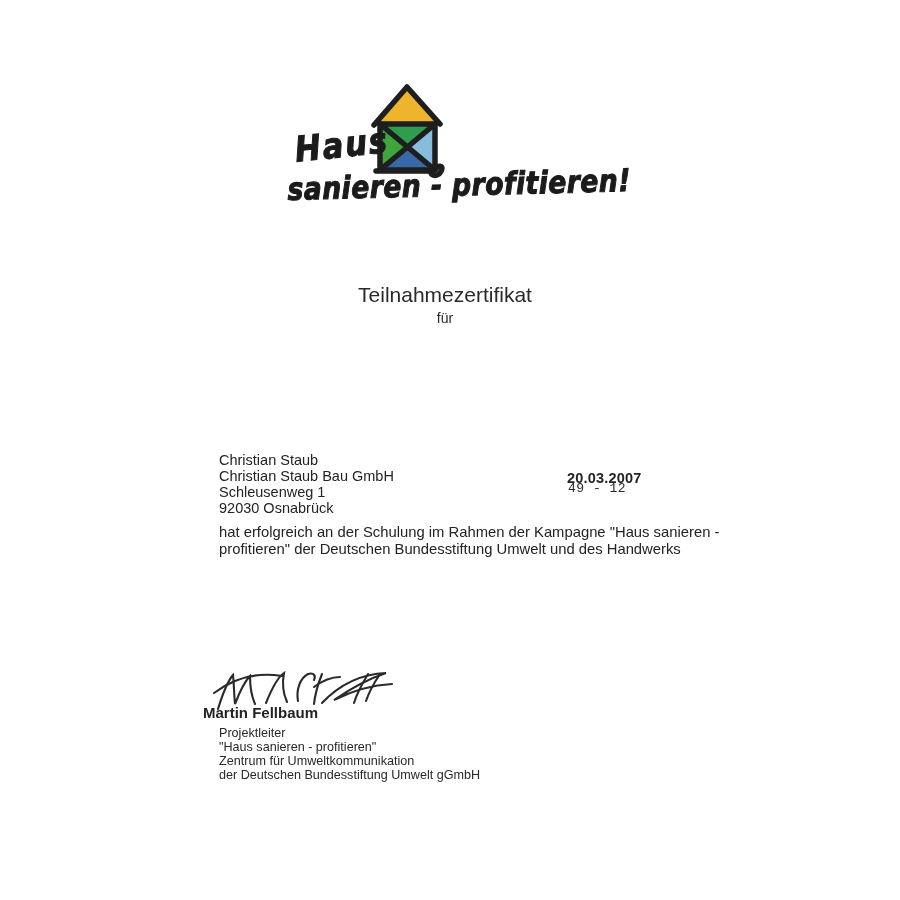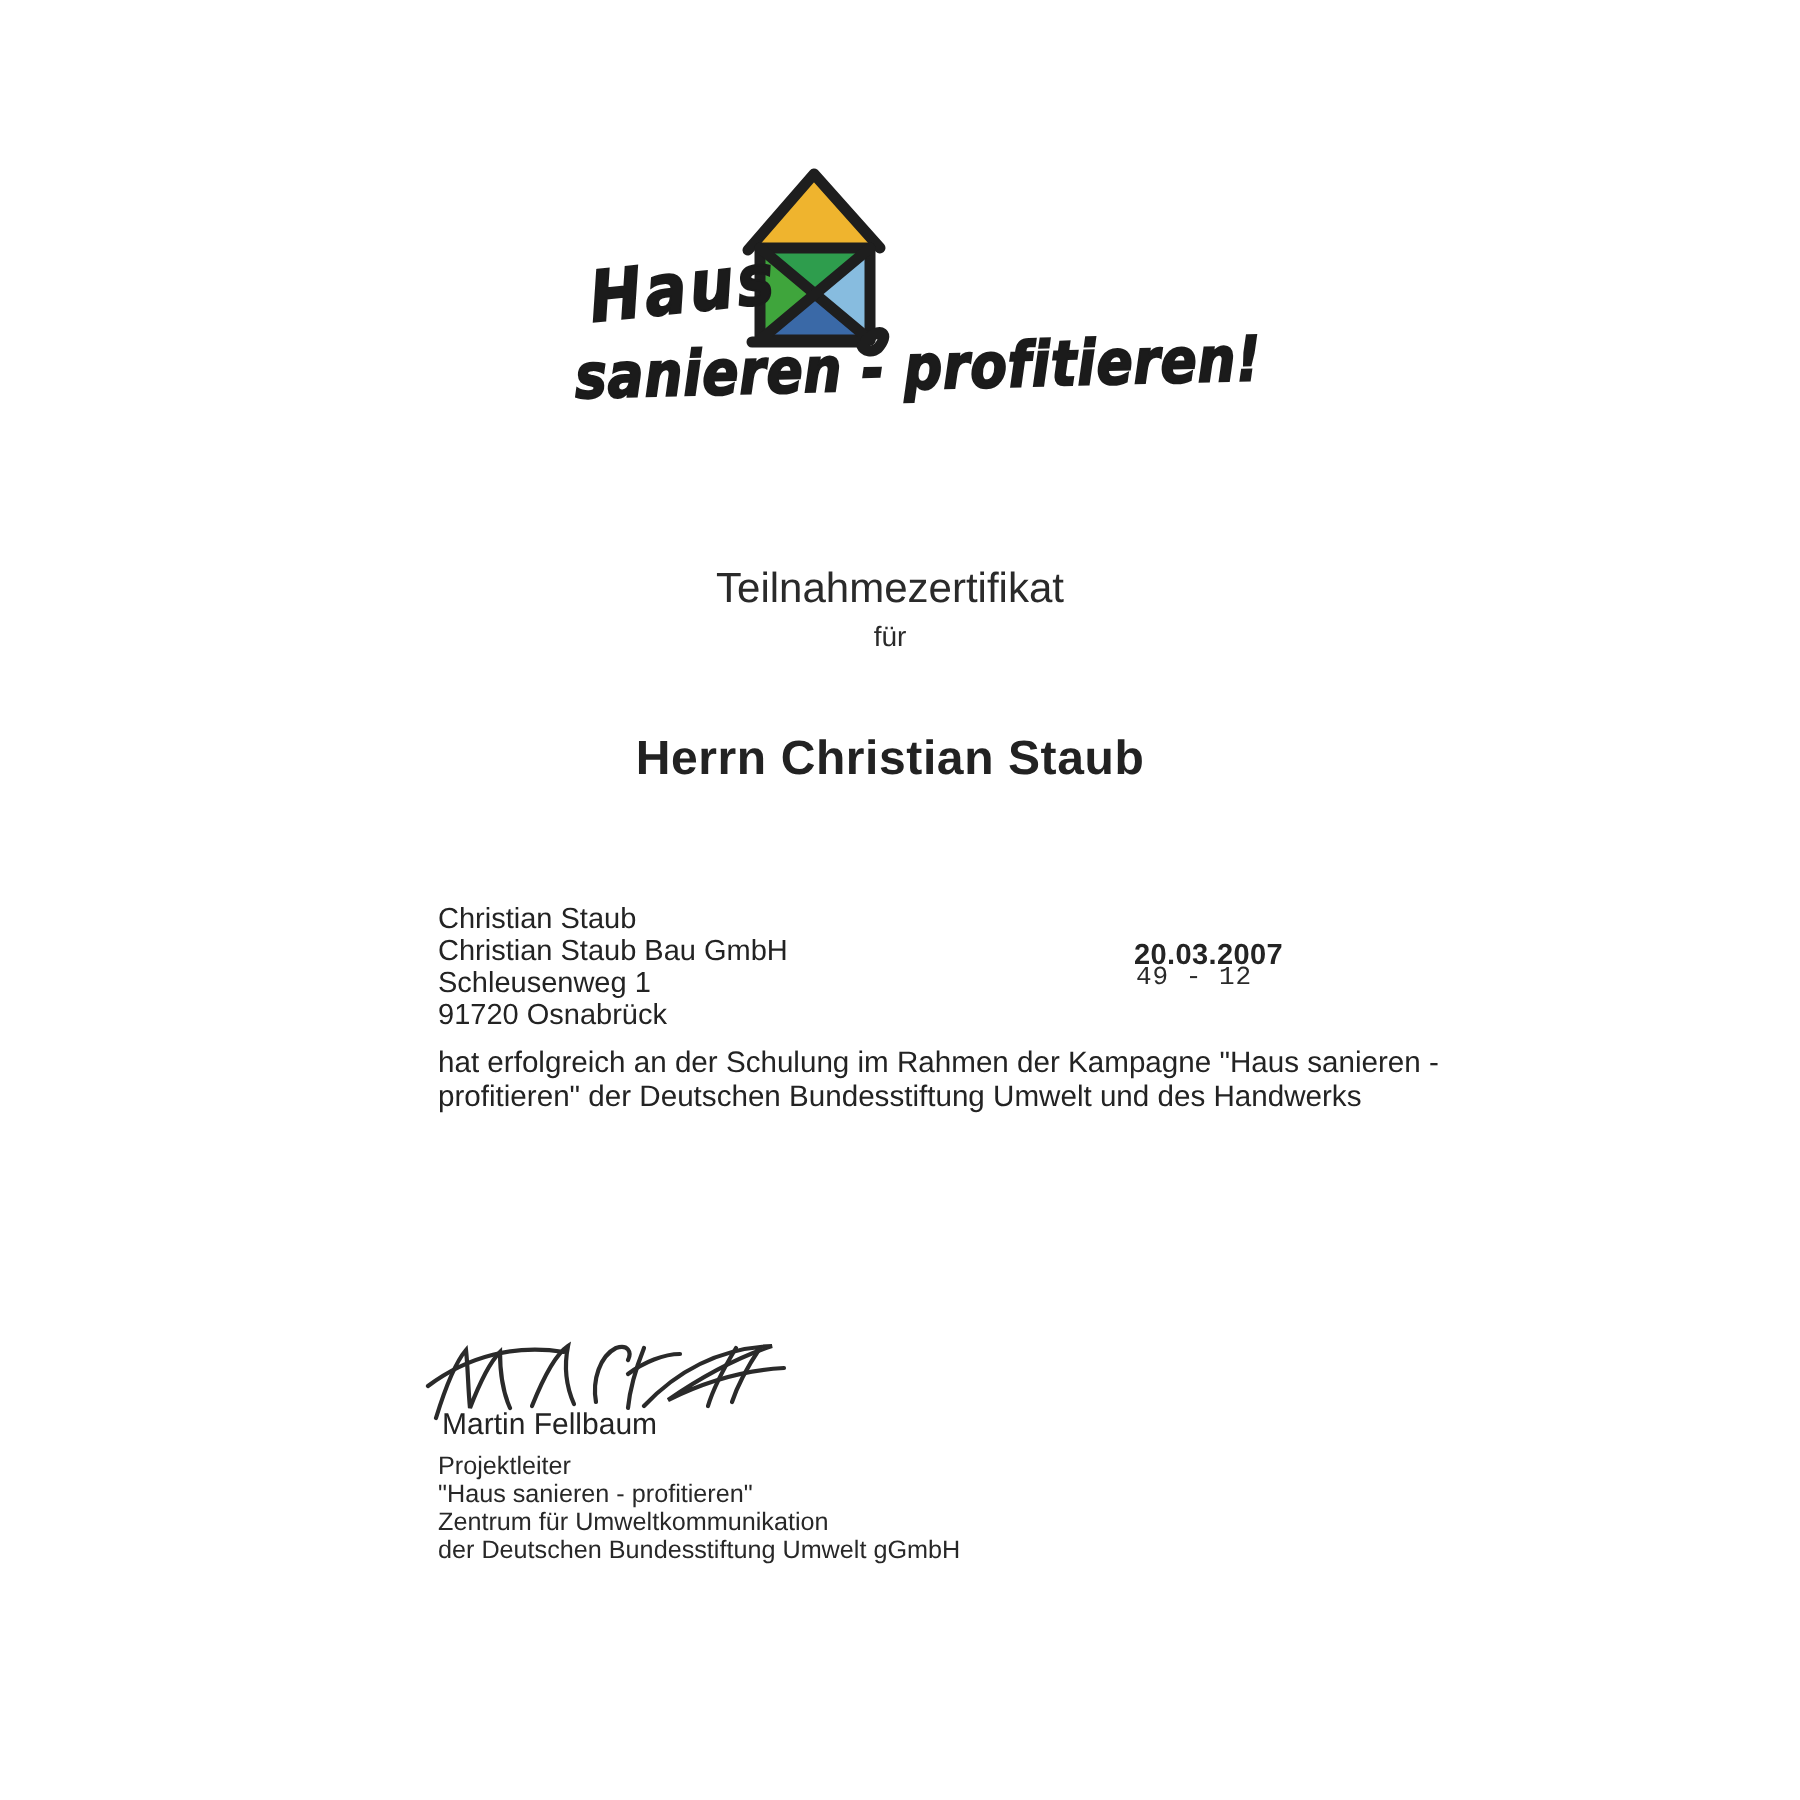--- a/index.html
+++ b/index.html
@@ -38,21 +38,21 @@
   .meta-date { position:absolute; left:567px; top:470px; font-size:14.5px;
                font-weight:bold; letter-spacing:0.2px; color:#242424; }
 
   
   .body-text { position:absolute; left:219px; top:524px; font-size:14.8px;
                line-height:17.2px; color:#232323; }
   .body-text div { white-space:nowrap; }
 
   
   .sig-svg { position:absolute; left:210px; top:662px; }
-  .sig-name { position:absolute; left:221px; top:704px; font-size:15px; color:#232323; }
+  .sig-name { position:absolute; left:203px; top:704px; font-size:15px; color:#232323;font-weight:bold; }
   .sig-role { position:absolute; left:219px; top:727px; font-size:12.6px;
               line-height:13.9px; color:#282828; }
 </style>
 </head>
 <body>
 
 <div class="page">
 
   <svg class="house-svg" width="102" height="100" viewBox="0 0 102 100">
 
@@ -70,27 +70,26 @@
       <path d="M20,91 H77"></path>
       <path d="M77,90 C85,83 89,87 83,94 C80,96.5 76,95.5 75,93"></path>
     </g>
   </svg>
 
   <div class="logo-script logo-script-1">Haus</div>
   <div class="logo-script logo-script-2">sanieren - profitieren!</div>
 
   <div class="title-1">Teilnahmezertifikat</div>
   <div class="title-2">für</div>
-  <div class="recipient">Herrn Christian Staub</div>
 
   <div class="address">
     <div>Christian Staub</div>
     <div>Christian Staub Bau GmbH</div>
     <div>Schleusenweg 1</div>
-    <div>91720 Osnabrück</div>
+    <div>92030 Osnabrück</div>
   </div>
 
   <div class="meta-number">49 - 12</div>
   <div class="meta-date">20.03.2007</div>
 
   <div class="body-text">
     <div>hat erfolgreich an der Schulung im Rahmen der Kampagne "Haus sanieren -</div>
     <div>profitieren" der Deutschen Bundesstiftung Umwelt und des Handwerks</div>
   </div>
 

